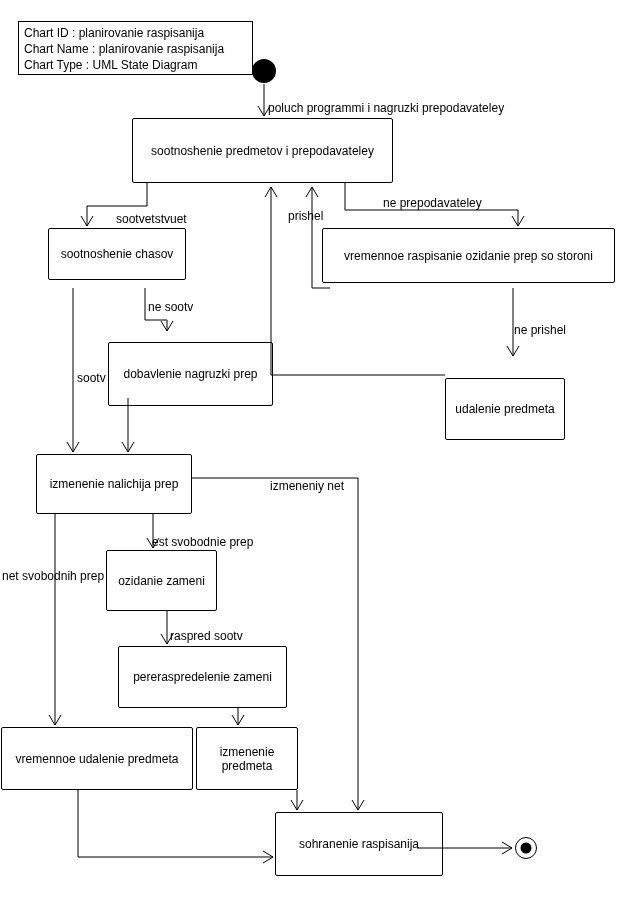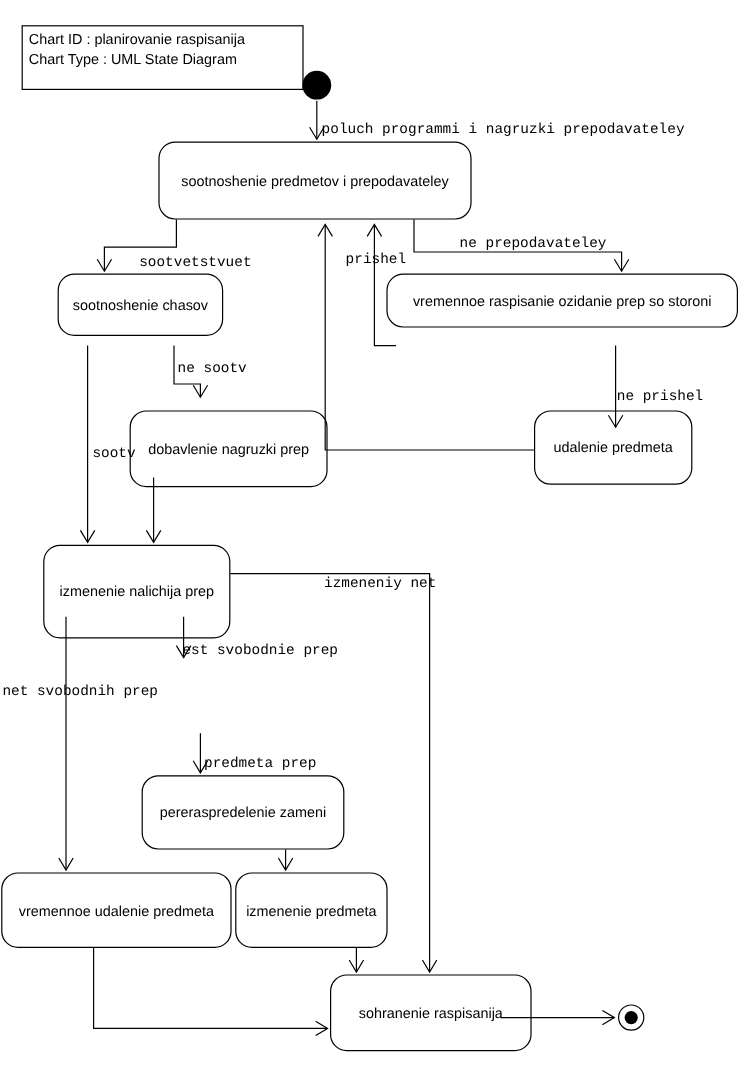--- a/index.html
+++ b/index.html
@@ -6,84 +6,88 @@
   .stage{
     position:relative;width:626px;height:904px;background:#ffffff;
     font-family:"Liberation Sans",sans-serif;color:#000;overflow:hidden;
   }
   .chart-info{
     position:absolute;left:18px;top:21px;width:235px;height:54px;
     border:1px solid #000;background:#fff;box-sizing:border-box;
     padding:3px 12px 0 5px;font-size:12px;line-height:16px;white-space:nowrap;
   }
   .state{
-    position:absolute;border:1px solid #000;border-radius:14px;background:#fff;
+    position:absolute;border:1px solid #000;border-radius:2px;background:#fff;
     box-sizing:border-box;display:flex;align-items:center;justify-content:center;
     text-align:center;font-size:12px;line-height:14px;padding:2px;
   }
   .tlabel{
-    position:absolute;font-size:12px;line-height:13px;white-space:nowrap;background:transparent;font-family:Liberation Mono, monospace;
+    position:absolute;font-size:12px;line-height:13px;white-space:nowrap;background:transparent;
   }
   svg.connectors{
     position:absolute;left:0;top:0;pointer-events:none;
   }
   svg.connectors path{fill:none;stroke:#000;stroke-width:1;}
 </style>
 </head>
 <body>
 
 <div class="stage">
 
   <div class="chart-info">
     <div>Chart ID : planirovanie raspisanija</div>
+    <div>Chart Name : planirovanie raspisanija</div>
     <div>Chart Type : UML State Diagram</div>
   </div>
 
   <div class="state" style="left:132px;top:118px;width:261px;height:65px">
     <span>sootnoshenie predmetov i prepodavateley</span>
   </div>
   <div class="state" style="left:48px;top:228px;width:138px;height:52px">
     <span>sootnoshenie chasov</span>
   </div>
-  <div class="state" style="left:322px;top:228px;width:293px;height:45px">
+  <div class="state" style="left:322px;top:228px;width:293px;height:55px">
     <span>vremennoe raspisanie ozidanie prep so storoni</span>
   </div>
   <div class="state" style="left:108px;top:342px;width:165px;height:64px">
     <span>dobavlenie nagruzki prep</span>
   </div>
-  <div class="state" style="left:445px;top:342px;width:132px;height:62px">
+  <div class="state" style="left:445px;top:378px;width:120px;height:62px">
     <span>udalenie predmeta</span>
   </div>
-  <div class="state" style="left:36px;top:454px;width:156px;height:78px">
+  <div class="state" style="left:36px;top:454px;width:156px;height:60px">
     <span>izmenenie nalichija prep</span>
+  </div>
+  <div class="state" style="left:106px;top:550px;width:111px;height:61px">
+    <span>ozidanie zameni</span>
   </div>
   <div class="state" style="left:118px;top:646px;width:169px;height:62px">
     <span>pereraspredelenie zameni</span>
   </div>
   <div class="state" style="left:1px;top:727px;width:192px;height:63px">
     <span>vremennoe udalenie predmeta</span>
   </div>
-  <div class="state" style="left:196px;top:727px;width:127px;height:63px">
+  <div class="state" style="left:196px;top:727px;width:102px;height:63px">
     <span>izmenenie predmeta</span>
   </div>
   <div class="state" style="left:275px;top:812px;width:168px;height:64px">
     <span>sohranenie raspisanija</span>
   </div>
 
   <span class="tlabel" style="left:268px;top:102px">poluch programmi i nagruzki prepodavateley</span>
   <span class="tlabel" style="left:116px;top:213px">sootvetstvuet</span>
   <span class="tlabel" style="left:383px;top:197px">ne prepodavateley</span>
   <span class="tlabel" style="left:148px;top:301px">ne sootv</span>
   <span class="tlabel" style="left:77px;top:372px">sootv</span>
   <span class="tlabel" style="left:288px;top:210px">prishel</span>
   <span class="tlabel" style="left:514px;top:324px">ne prishel</span>
   <span class="tlabel" style="left:270px;top:480px">izmeneniy net</span>
   <span class="tlabel" style="left:152px;top:536px">est svobodnie prep</span>
   <span class="tlabel" style="left:2px;top:570px">net svobodnih prep</span>
-  <span class="tlabel" style="left:170px;top:630px">predmeta prep</span>
+  <span class="tlabel" style="left:170px;top:630px">raspred sootv</span>
 
   <svg class="connectors" width="626" height="904" viewBox="0 0 626 904">
     <defs>
       <marker id="arrow" markerUnits="userSpaceOnUse" markerWidth="16" markerHeight="16" viewBox="0 0 16 16" refX="13" refY="8" orient="auto">
         <path d="M3,2 L13,8 L3,14" fill="none" stroke="#000" stroke-width="1"></path>
       </marker>
     </defs>
 
     <circle cx="264" cy="71" r="12" fill="#000"></circle>
 

